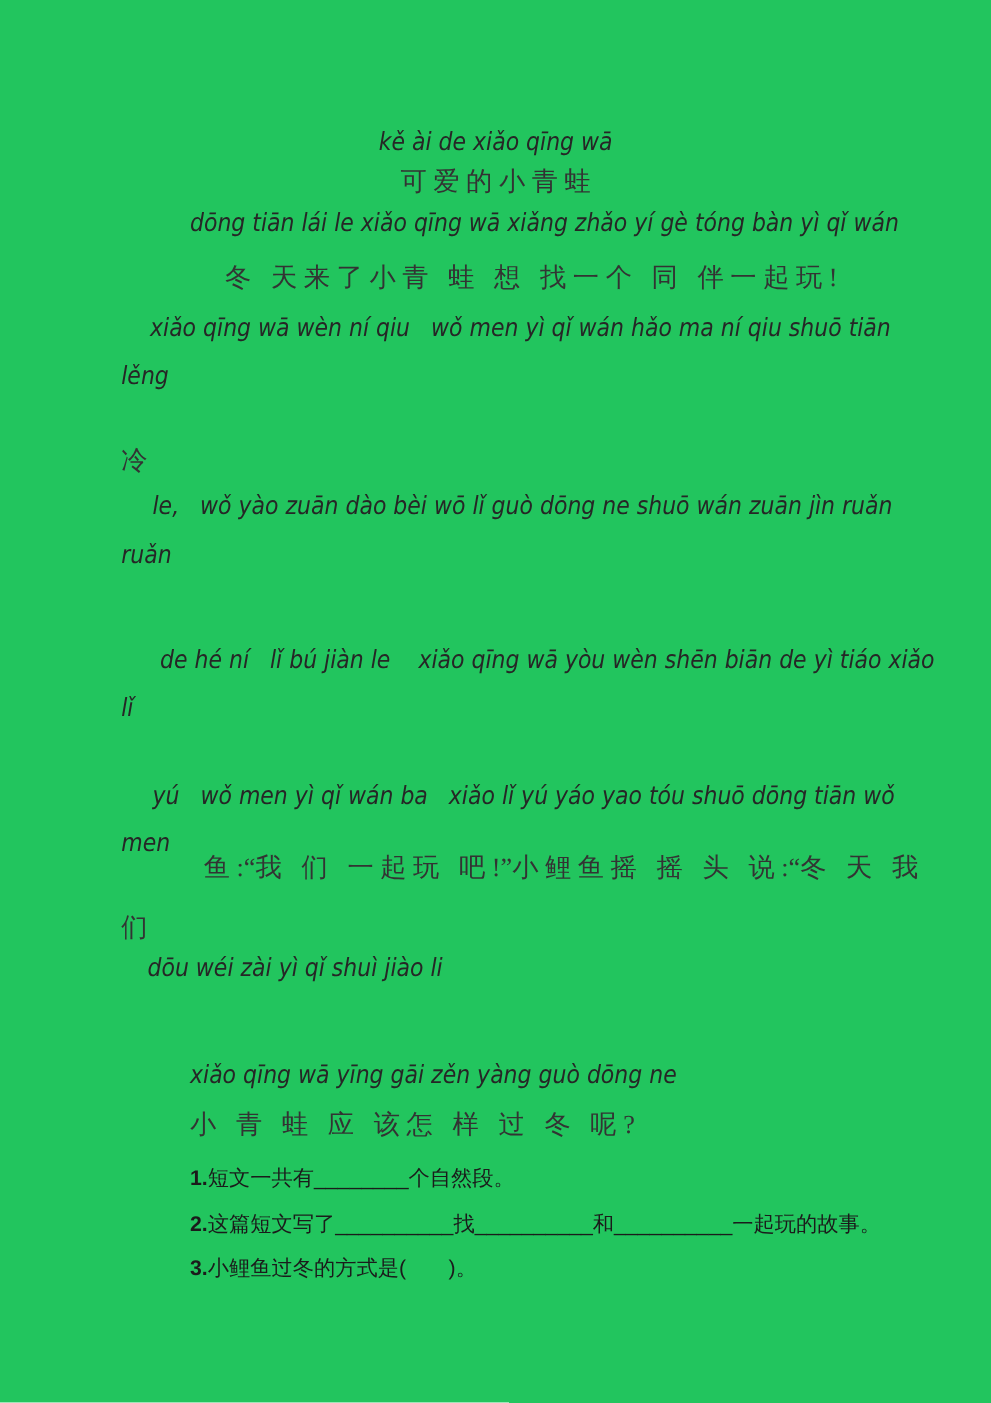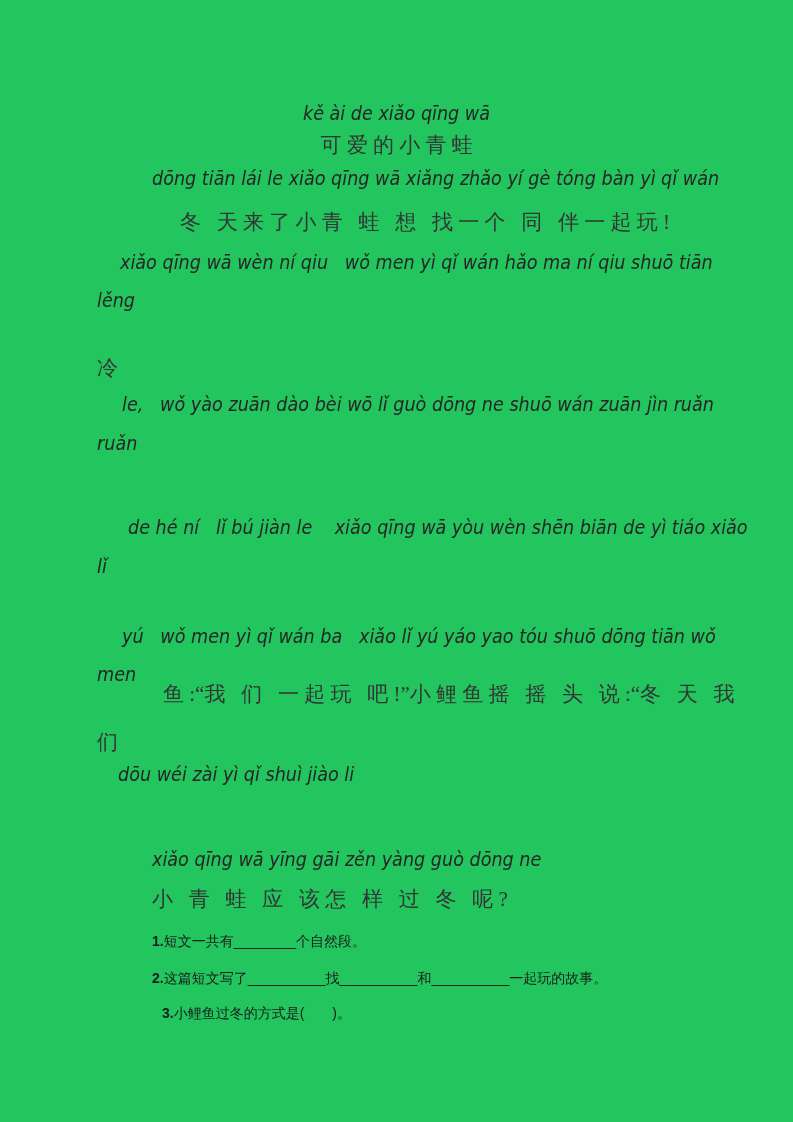--- a/index.html
+++ b/index.html
@@ -28,21 +28,21 @@
     font-size:21px;
     color:#333333;
   }
   .centered{
     left:0;right:0;
     text-align:center;
     transform-origin:50% 0;
   }
   .question{
     font-family:"Liberation Sans","DejaVu Sans",sans-serif;
-    font-size:14px;
+    font-size:17px;
     color:#1b1b1b;
   }
   .q-num{font-weight:bold;}
   
   .t-pinyin{top:103px;}
   .t-hanzi{top:135px;}
   .ln0{top:168px;left:152px;}
   .ln1{top:212px;left:160px;margin-left:20px;}
   .ln2{top:252px;left:120px;}
   .ln3{top:290px;left:97px;}
@@ -57,21 +57,21 @@
   .ln12{top:626px;left:122px;}
   .ln13{top:664px;left:97px;}
   .ln14{top:684px;left:122px;margin-left:41px;}
   .ln15{top:732px;left:97px;}
   .ln16{top:764px;left:118px;}
   .ln17{top:809px;left:128px;}
   .ln18{top:849px;left:152px;}
   .ln19{top:889px;left:152px;text-align:right;}
   .q0{top:934px;left:152px;}
   .q1{top:971px;left:152px;}
-  .q2{top:1006px;left:162px;}
+  .q2{top:1006px;left:152px;}
 </style>
 </head>
 <body>
 
 <div class="page">
 
   <div class="line pinyin centered t-pinyin">kě ài de xiǎo qīng wā</div>
   <div class="line hanzi centered t-hanzi">可 爱 的 小 青 蛙</div>
 
   <div class="line pinyin ln0">dōng tiān lái le xiǎo qīng wā xiǎng zhǎo yí gè tóng bàn yì qǐ wán</div>

